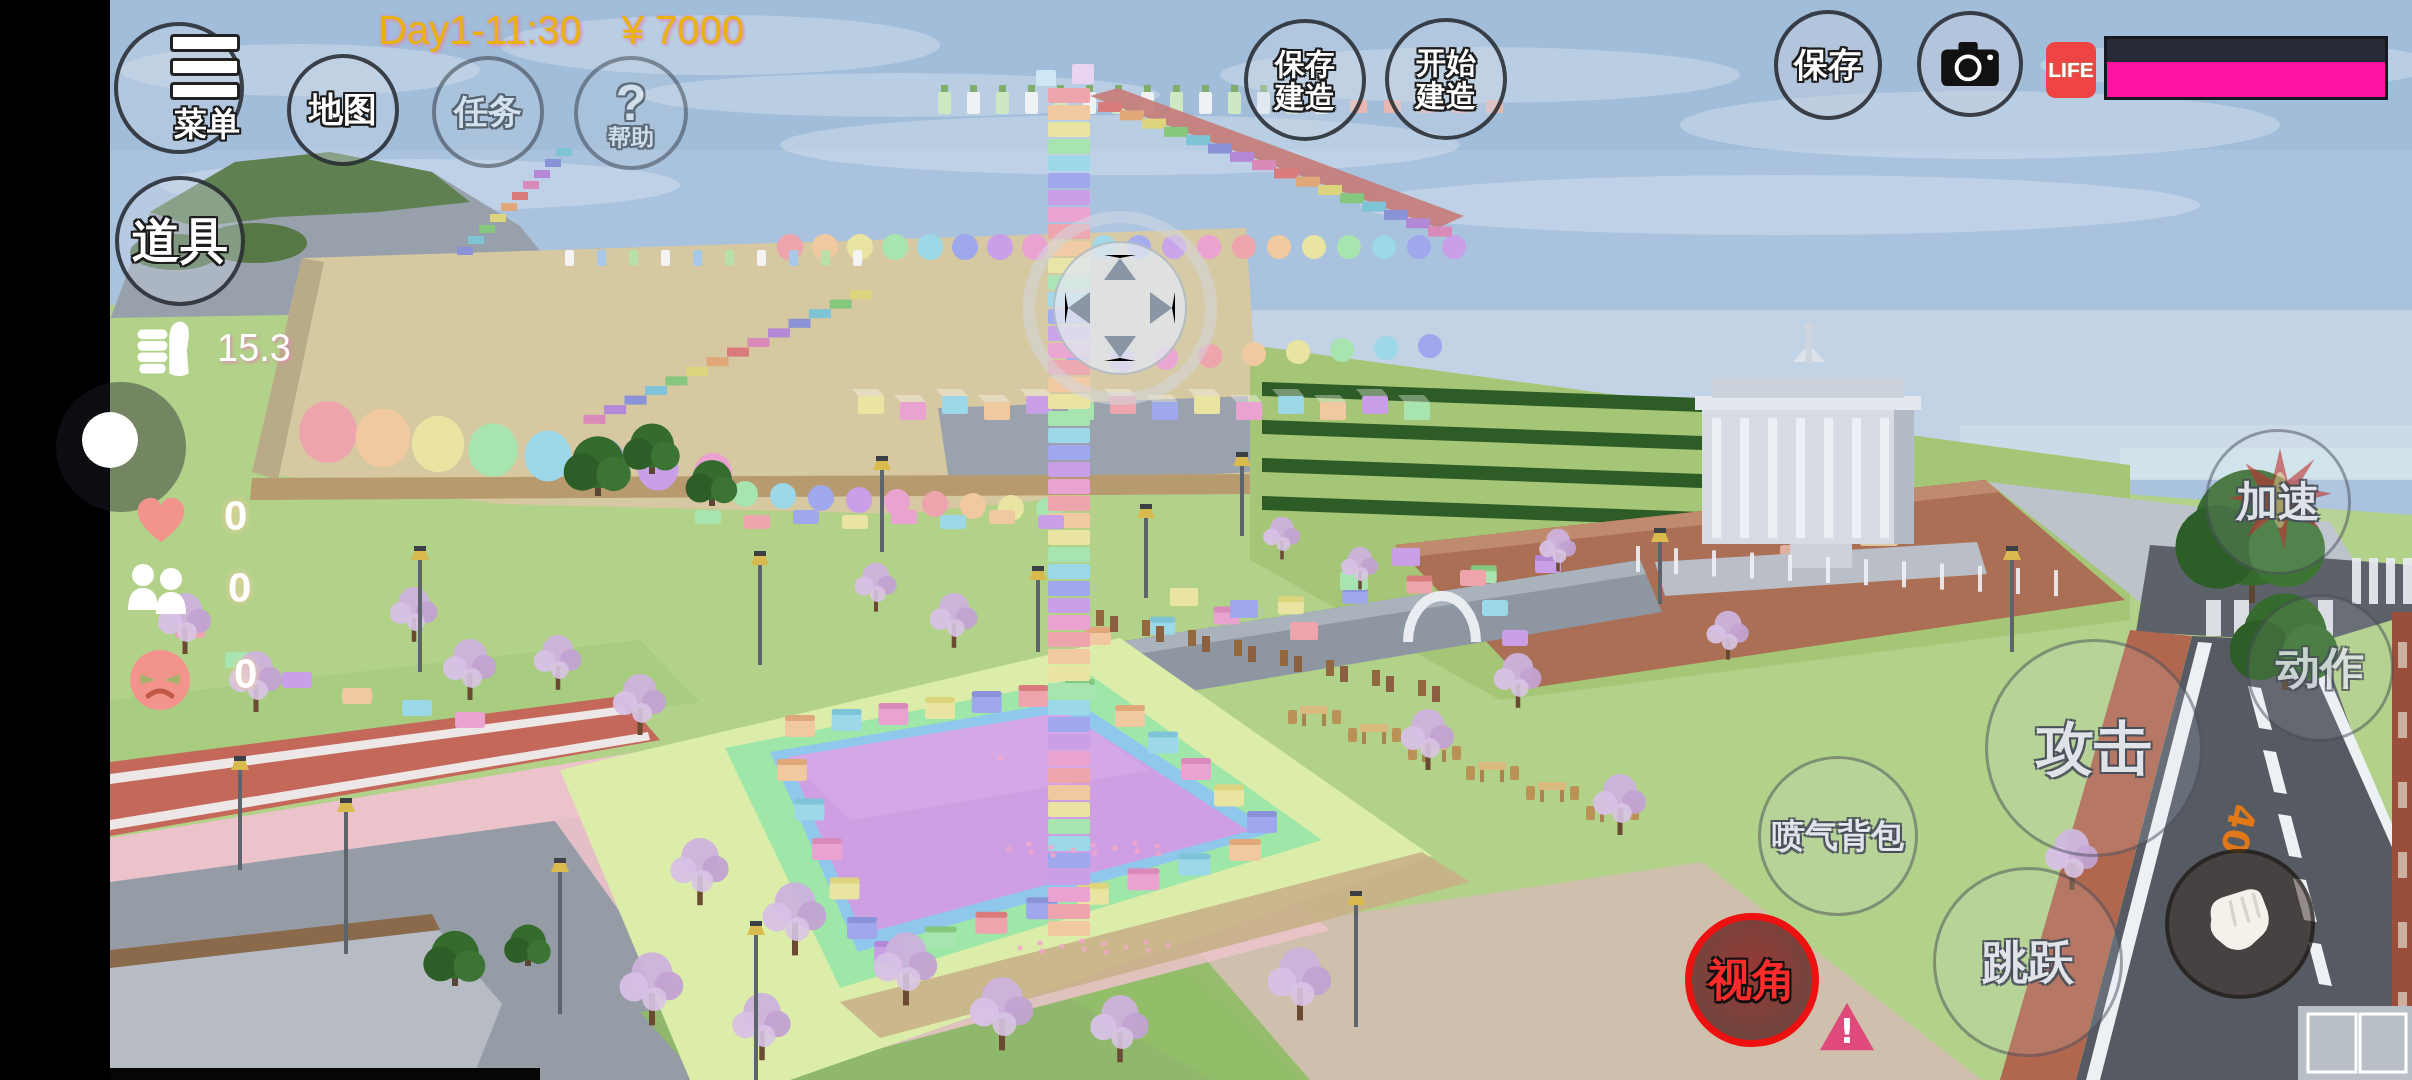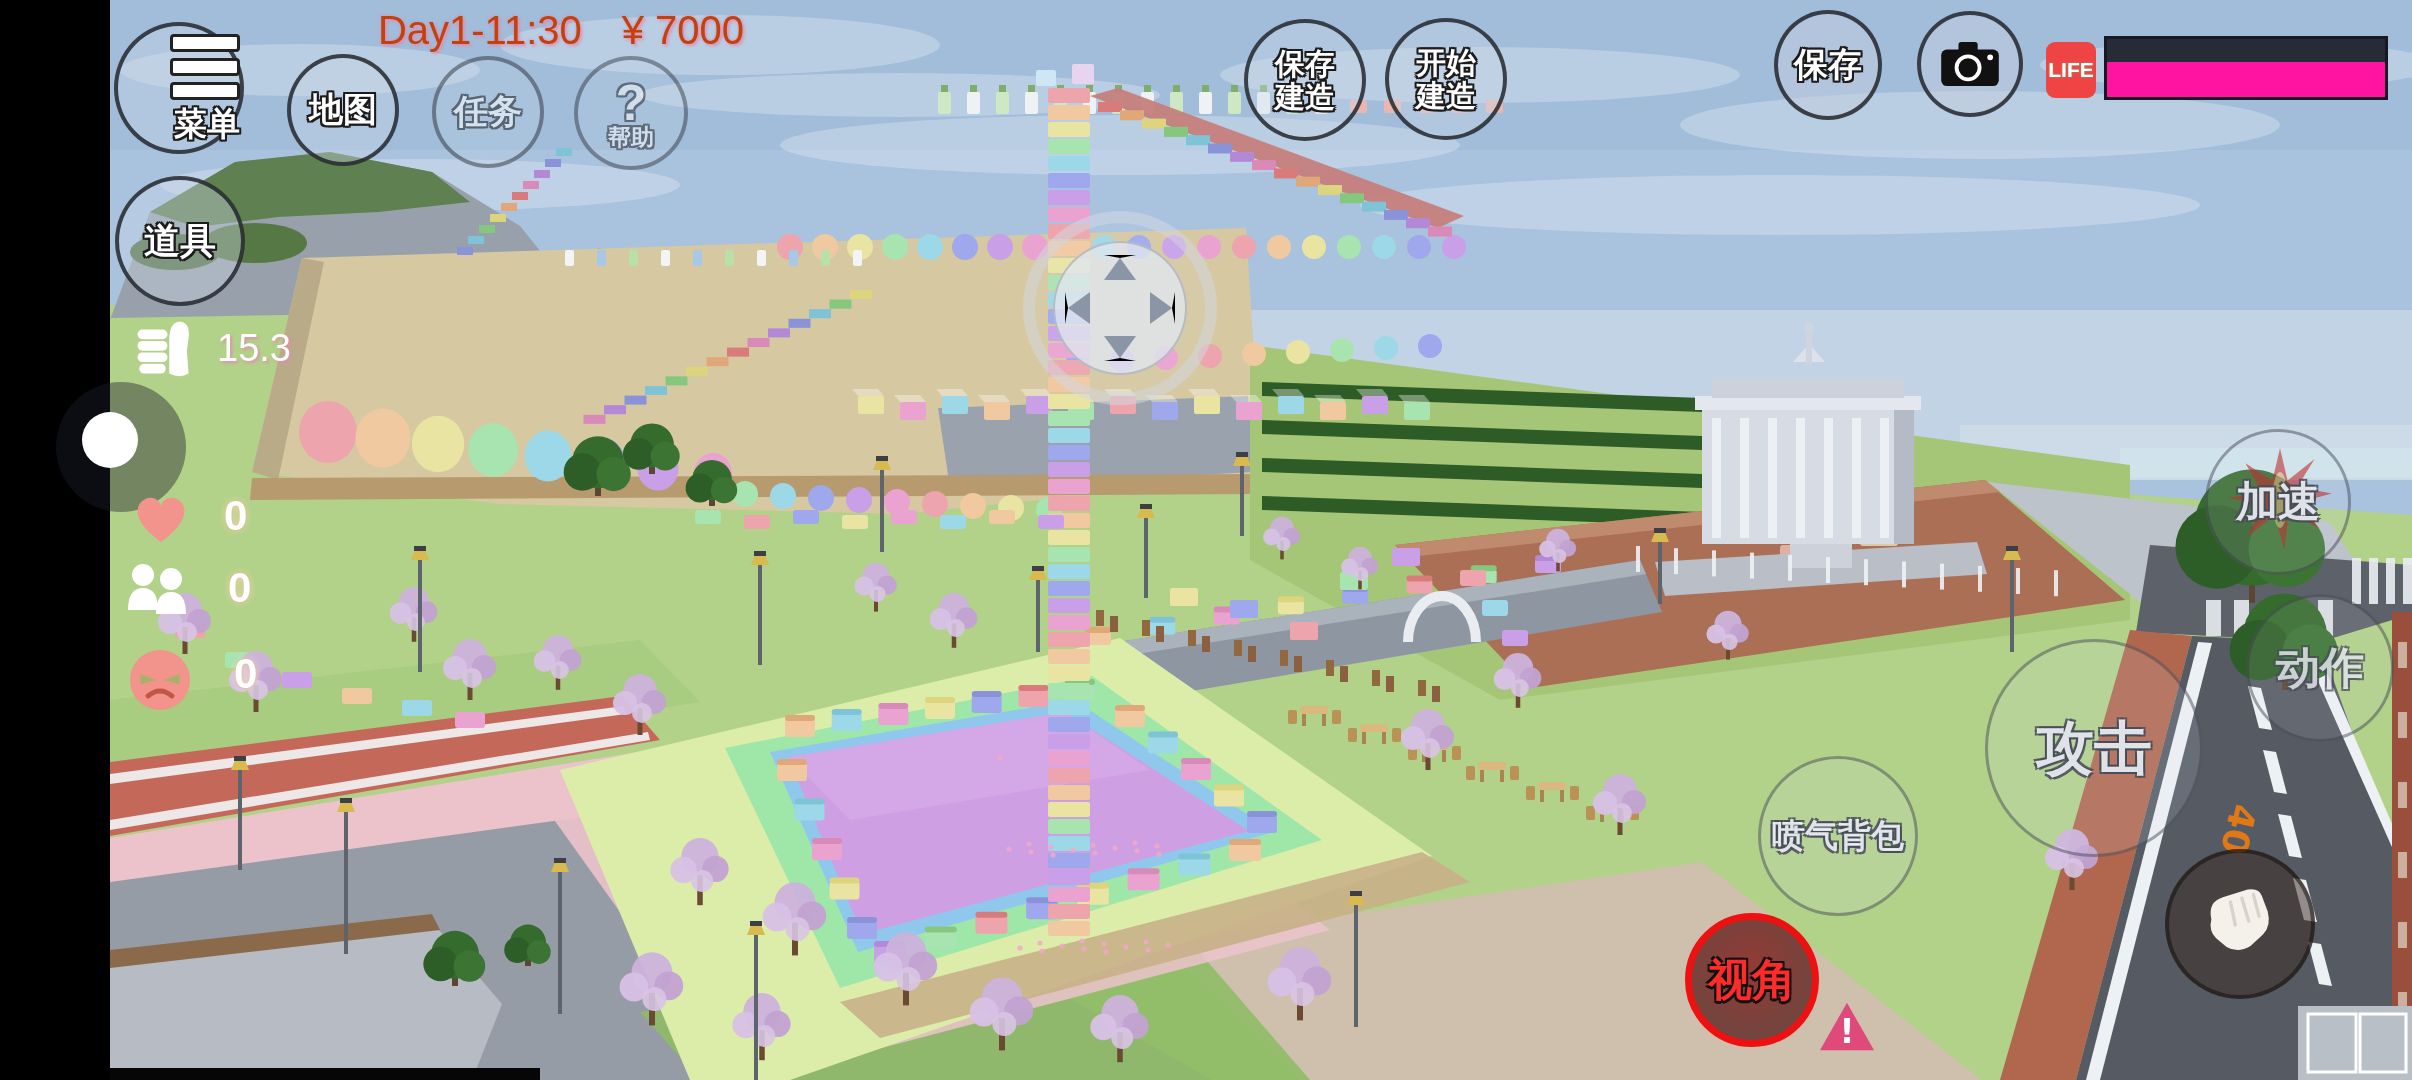--- a/index.html
+++ b/index.html
@@ -13,21 +13,21 @@
   .ghost{background:rgba(222,230,240,.14);border:3px solid rgba(55,60,72,.45);}
   .lbl{font-weight:700;color:#fff;line-height:1.1;white-space:nowrap;
     text-shadow:-2px -2px 0 #1c1c1c,2px -2px 0 #1c1c1c,-2px 2px 0 #1c1c1c,
       2px 2px 0 #1c1c1c,0 2px 0 #1c1c1c,0 -2px 0 #1c1c1c,2px 0 0 #1c1c1c,-2px 0 0 #1c1c1c;}
   .glbl{font-weight:700;color:rgba(245,248,252,.88);line-height:1.05;white-space:nowrap;
     text-shadow:-2px -2px 0 rgba(70,76,88,.85),2px -2px 0 rgba(70,76,88,.85),
       -2px 2px 0 rgba(70,76,88,.85),2px 2px 0 rgba(70,76,88,.85);}
   .hamb{display:flex;flex-direction:column;gap:6px;margin-bottom:6px;}
   .hamb i{display:block;width:64px;height:12px;background:#fff;border:3px solid #222;border-radius:4px;}
   .status{position:absolute;left:300px;top:8px;width:522px;display:flex;gap:40px;
-    justify-content:center;font-size:40px;color:#c2410c;z-index:5;font-weight:400;
+    justify-content:center;font-size:40px;color:#eab308;z-index:5;font-weight:400;
     text-shadow:2px 2px 3px rgba(224,139,176,.9),-1px -1px 2px rgba(224,139,176,.5);}
   .zero{position:absolute;font-size:42px;font-weight:700;color:#fff;z-index:5;
     text-shadow:0 0 7px rgba(255,224,180,.95),0 0 3px rgba(180,120,80,.6);}
   .rep{position:absolute;left:134px;top:316px;display:flex;align-items:center;gap:9px;z-index:5;}
   .rep span{font-size:38px;color:#fff;text-shadow:2px 2px 3px rgba(224,139,176,.85);}
   .lifewrap{position:absolute;left:2104px;top:36px;width:284px;height:64px;z-index:5;
     border:3px solid #181822;box-sizing:border-box;}
   .lifeback{width:100%;height:40%;background:#272b37;}
   .lifefill{width:100%;height:60%;background:#ff13a0;}
   .lifetag{position:absolute;left:2046px;top:42px;width:50px;height:56px;z-index:5;
@@ -748,21 +748,21 @@
     <span class="lbl" style="font-size:34px">地图</span>
   </div>
   <div class="cb solid" style="left:432px;top:56px;width:112px;height:112px;opacity:.55;text-align:center;">
     <span class="lbl" style="font-size:34px">任务</span>
   </div>
   <div class="cb solid" style="left:574px;top:56px;width:114px;height:114px;opacity:.5;">
     <span class="lbl" style="font-size:50px;margin-bottom:-6px;">?</span>
     <span class="lbl" style="font-size:23px">帮助</span>
   </div>
   <div class="cb solid" style="left:115px;top:176px;width:130px;height:130px;">
-    <span class="lbl" style="font-size:36px">道具</span>
+    <span class="lbl" style="font-size:48px">道具</span>
   </div>
 
   <div class="rep">
     <svg width="74" height="64" viewBox="0 0 84 70">
       <g fill="#fff">
         <rect x="4" y="14" width="34" height="11" rx="5.5"></rect>
         <rect x="4" y="27" width="34" height="11" rx="5.5"></rect>
         <rect x="4" y="40" width="34" height="11" rx="5.5"></rect>
         <rect x="6" y="53" width="30" height="11" rx="5.5"></rect>
         <path d="M40 64 L40 26 Q40 6 52 5 Q64 6 62 24 L60 38 L62 64 Q52 70 40 64 Z"></path>
@@ -842,20 +842,23 @@
   </div>
   <div class="cb ghost" style="left:2246px;top:594px;width:148px;height:148px;background:rgba(222,230,240,.1);">
     <span class="glbl" style="font-size:44px;opacity:.85;">动作</span>
   </div>
   <div class="cb ghost" style="left:1985px;top:639px;width:218px;height:218px;">
     <span class="glbl" style="font-size:58px">攻击</span>
   </div>
   <div class="cb ghost" style="left:1758px;top:756px;width:160px;height:160px;">
     <span class="glbl" style="font-size:33px">喷气背包</span>
   </div>
+  <div class="cb ghost" style="left:1933px;top:867px;width:190px;height:190px;">
+    <span class="glbl" style="font-size:46px">跳跃</span>
+  </div>
   <div class="cb ghost" style="left:2165px;top:849px;width:150px;height:150px;background:rgba(55,40,32,.5);border:4px solid rgba(20,16,12,.55);">
     <svg width="96" height="86" viewBox="0 0 100 90">
       <path d="M20 40 Q16 22 32 17 L58 9 Q70 7 73 16 L79 32 Q83 47 74 56 L61 68 Q48 76 36 69 L25 60 Q17 52 20 40 Z" fill="#f4f0ea"></path>
       <path d="M40 22 L45 46 M52 18 L59 42 M64 14 L70 37" stroke="#d8d2c8" stroke-width="3.5" fill="none" stroke-linecap="round"></path>
     </svg>
   </div>
   <div class="cb viewbtn" style="left:1685px;top:913px;width:134px;height:134px;">
     <span class="viewlbl">视角</span>
   </div>
 

